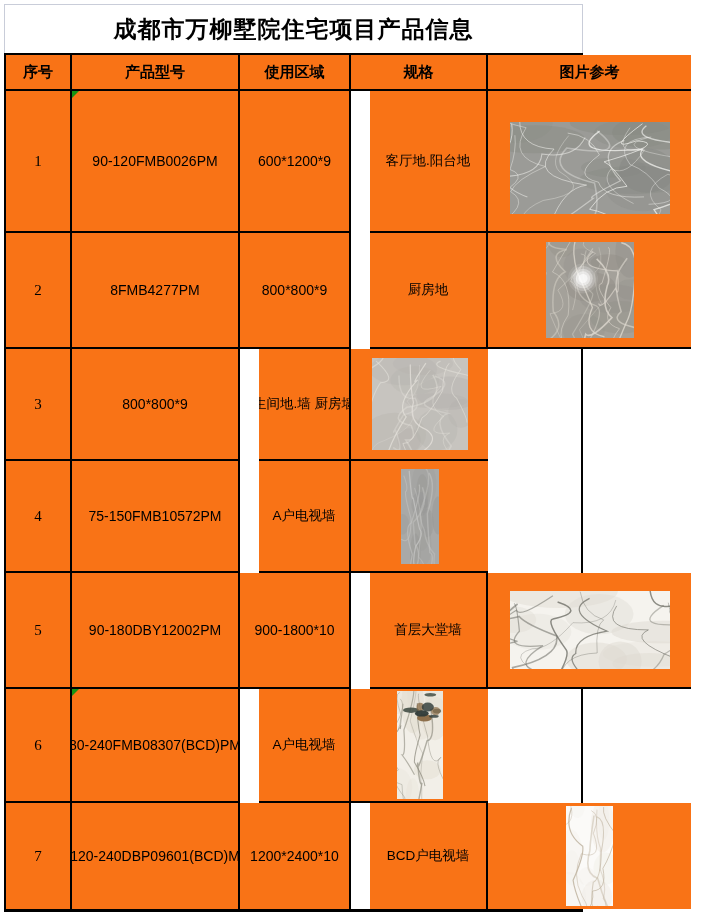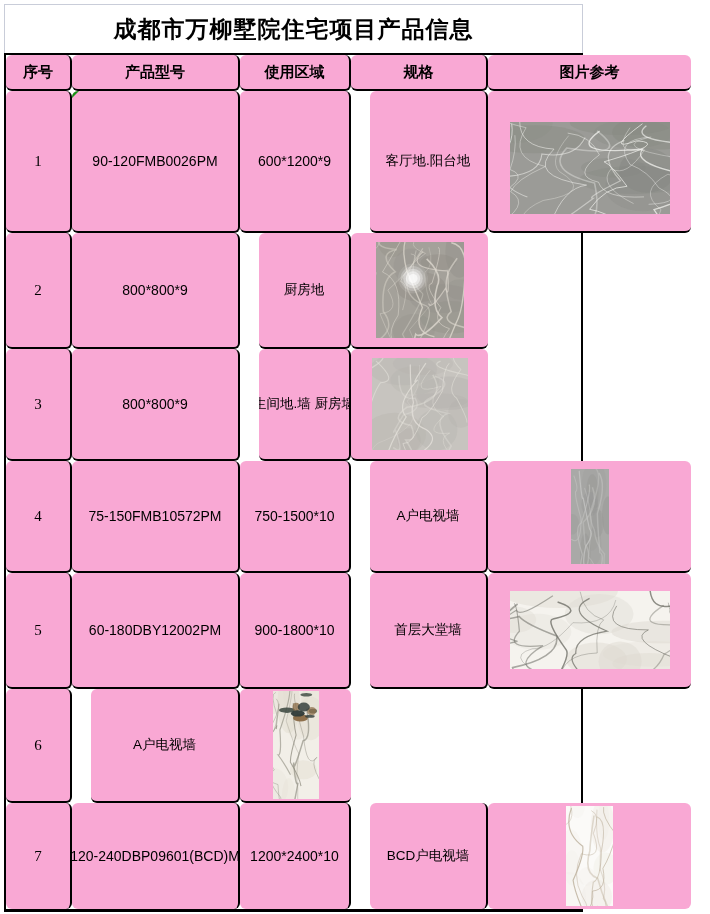--- a/index.html
+++ b/index.html
@@ -9,21 +9,21 @@
     height:48px;
     border:1px solid #c9cdd9;border-bottom:none;
     display:flex;align-items:center;justify-content:center;
     font-family:"Liberation Serif",serif;font-weight:bold;font-size:23px;letter-spacing:1px;
   }
   .grid{border:2px solid #000;border-bottom-width:3px;}
   .row{display:grid;grid-template-columns:66px 168px 111px 137px 203px;}
   .row > div{
     border-right:2px solid #000;border-bottom:2px solid #000;
     display:flex;align-items:center;justify-content:center;
-    position:relative;overflow:hidden;background:#f9a8d4;border-radius:6px;
+    position:relative;overflow:hidden;background:#f97316;
   }
   .row > div:last-child{border-right:none;}
   .row.last > div{border-bottom:none;}
   .header-row > div{height:34px;font-family:"Liberation Serif",serif;font-weight:bold;font-size:15px;}
   .r1 > div{height:140px;}
   .r2 > div{height:114px;}
   .r3 > div{height:110px;}
   .r4 > div{height:110px;}
   .r5 > div{height:114px;}
   .r6 > div{height:112px;}
@@ -94,20 +94,23 @@
               <path d="M58.8 13.5 Q38.4 37.8 49.2 49.4 Q84.7 70.7 33.1 78.5 Q0.2 92.6 14.8 116.0 Q-19.1 132.1 13.1 149.5" fill="none" stroke="#f2f2ee" stroke-width="0.54" opacity="0.63"></path>
               <path d="M1.7 1.7 Q5.2 26.0 -16.3 39.9 Q-4.6 39.9 -49.7 66.6 Q-78.4 75.7 -54.2 83.0" fill="none" stroke="#f2f2ee" stroke-width="0.86" opacity="0.78"></path>
               <path d="M89.6 9.1 Q55.3 33.8 132.6 27.2 Q121.9 40.3 167.5 50.6 Q200.2 71.6 144.0 87.7 Q148.2 93.6 164.5 118.4" fill="none" stroke="#f2f2ee" stroke-width="1.30" opacity="0.76"></path>
             </svg>
           </span>
       </div>
     </div>
 
     <div class="row r2">
       <div class="cell-no">2</div>
+      <div class="cell-model">
+        <span>8FMB4277PM</span>
+      </div>
       <div class="cell-spec">800*800*9</div>
       <div class="cell-area">厨房地</div>
       <div>
         <span class="tile">
             <svg width="88" height="96" viewBox="0 0 88 96">
               <rect x="0" y="0" width="88" height="96" fill="#a4a19a"></rect>
               <ellipse cx="75.0" cy="75.3" rx="31.1" ry="16.3" fill="#918e87" opacity="0.35"></ellipse>
               <ellipse cx="83.8" cy="47.5" rx="13.5" ry="10.2" fill="#918e87" opacity="0.28"></ellipse>
               <ellipse cx="16.0" cy="1.0" rx="13.7" ry="14.3" fill="#918e87" opacity="0.32"></ellipse>
               <ellipse cx="44.4" cy="45.0" rx="25.1" ry="15.0" fill="#918e87" opacity="0.46"></ellipse>
@@ -172,21 +175,20 @@
             </svg>
           </span>
       </div>
     </div>
 
     <div class="row r4">
       <div class="cell-no">4</div>
       <div class="cell-model">
         <span>75-150FMB10572PM</span>
       </div>
-      <div class="cell-spec">750-1500*10</div>
       <div class="cell-area">A户电视墙</div>
       <div>
         <span class="tile">
             <svg width="38" height="95" viewBox="0 0 38 95">
               <rect x="0" y="0" width="38" height="95" fill="#a9a9a7"></rect>
               <ellipse cx="26.8" cy="54.1" rx="6.2" ry="13.8" fill="#979795" opacity="0.39"></ellipse>
               <ellipse cx="20.7" cy="56.1" rx="10.0" ry="25.7" fill="#979795" opacity="0.23"></ellipse>
               <ellipse cx="18.7" cy="35.1" rx="8.3" ry="12.2" fill="#979795" opacity="0.36"></ellipse>
               <ellipse cx="36.9" cy="46.4" rx="5.9" ry="19.0" fill="#979795" opacity="0.47"></ellipse>
               <ellipse cx="21.3" cy="24.8" rx="6.3" ry="19.5" fill="#979795" opacity="0.44"></ellipse>
@@ -202,21 +204,21 @@
               <path d="M21.4 18.2 Q28.4 37.2 12.2 53.3 Q13.4 68.1 14.1 75.3 Q22.8 86.7 10.2 110.1 Q9.8 141.5 16.2 131.1" fill="none" stroke="#c6c6c4" stroke-width="1.55" opacity="0.47"></path>
               <path d="M24.5 -0.8 Q32.3 6.5 20.7 38.3 Q16.9 47.6 23.2 60.9 Q25.1 76.6 33.5 85.0 Q30.9 103.3 44.1 121.8" fill="none" stroke="#c6c6c4" stroke-width="1.43" opacity="0.42"></path>
             </svg>
           </span>
       </div>
     </div>
 
     <div class="row r5">
       <div class="cell-no">5</div>
       <div class="cell-model">
-        <span>60-180DBY12002PM</span>
+        <span>90-180DBY12002PM</span>
       </div>
       <div class="cell-spec">900-1800*10</div>
       <div class="cell-area">首层大堂墙</div>
       <div>
         <span class="tile">
             <svg width="160" height="78" viewBox="0 0 160 78">
               <rect x="0" y="0" width="160" height="78" fill="#f5f3ee"></rect>
               <ellipse cx="110.1" cy="70.3" rx="21.6" ry="19.9" fill="#dcd8cf" opacity="0.44"></ellipse>
               <ellipse cx="49.1" cy="0.2" rx="58.7" ry="16.9" fill="#dcd8cf" opacity="0.41"></ellipse>
               <ellipse cx="27.3" cy="40.8" rx="34.1" ry="18.0" fill="#dcd8cf" opacity="0.26"></ellipse>
@@ -237,20 +239,24 @@
               <path d="M139.8 -5.6 Q140.0 20.9 163.7 14.0 Q147.6 28.9 207.7 44.0 Q193.2 52.7 231.1 69.3 Q206.2 77.3 189.3 84.7 Q226.8 90.9 162.9 97.4" fill="none" stroke="#6f6f67" stroke-width="1.46" opacity="0.78"></path>
               <path d="M153.7 14.4 Q115.3 39.2 183.7 32.5 Q183.4 44.5 154.0 63.4 Q149.7 74.2 140.3 80.9 Q159.6 106.9 137.2 112.3" fill="none" stroke="#6f6f67" stroke-width="1.28" opacity="0.42"></path>
               <path d="M106.7 14.9 Q90.5 39.1 138.4 38.9 Q116.9 48.6 165.7 67.6 Q198.8 73.9 148.2 98.3" fill="none" stroke="#6f6f67" stroke-width="0.94" opacity="0.64"></path>
             </svg>
           </span>
       </div>
     </div>
 
     <div class="row r6">
       <div class="cell-no">6</div>
+      <div class="cell-model">
+        <span class="flag" style="border-top-color: rgb(20, 148, 20);"></span>
+        <span>80-240FMB08307(BCD)PM</span>
+      </div>
       <div class="cell-area">A户电视墙</div>
       <div>
         <span class="tile">
             <svg width="46" height="108" viewBox="0 0 46 108">
               <rect x="0" y="0" width="46" height="108" fill="#f2efe8"></rect>
               <ellipse cx="15.6" cy="13.5" rx="11.4" ry="28.6" fill="#e1dccf" opacity="0.47"></ellipse>
               <ellipse cx="37.8" cy="27.3" rx="13.4" ry="21.9" fill="#e1dccf" opacity="0.44"></ellipse>
               <ellipse cx="30.4" cy="78.8" rx="13.4" ry="9.5" fill="#e1dccf" opacity="0.44"></ellipse>
               <ellipse cx="1.7" cy="3.0" rx="15.3" ry="20.0" fill="#e1dccf" opacity="0.33"></ellipse>
               <ellipse cx="42.3" cy="7.2" rx="14.2" ry="14.5" fill="#e1dccf" opacity="0.41"></ellipse>

